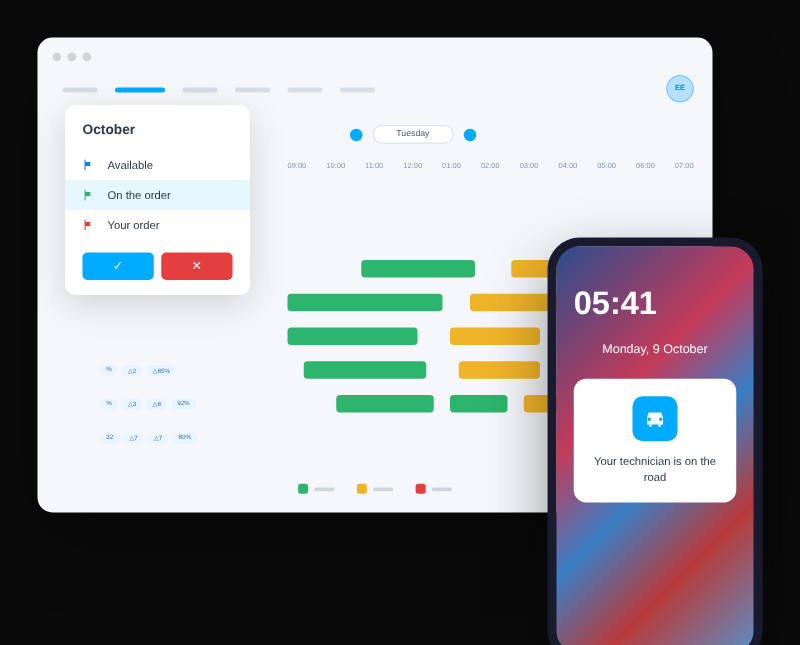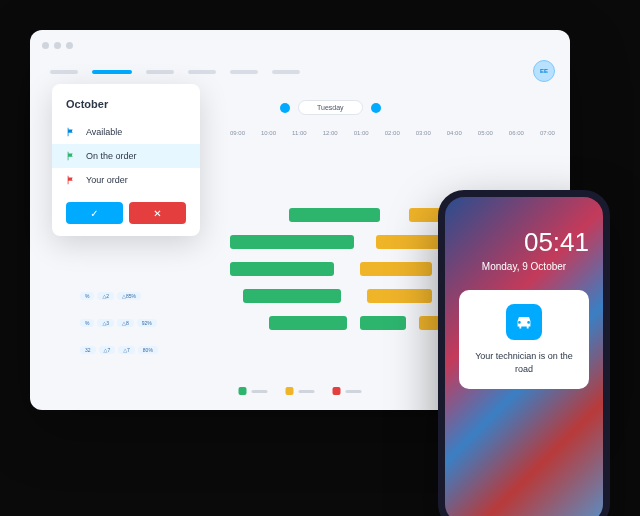--- a/index.html
+++ b/index.html
@@ -32,22 +32,22 @@
 .popup{position:absolute;left:52px;top:84px;width:148px;background:#fff;border-radius:8px;box-shadow:0 8px 30px rgba(0,0,0,.15);padding:14px 0 12px}
 .popup-title{font-size:11px;font-weight:600;color:#2d3748;padding:0 14px 10px}
 .popup-item{display:flex;align-items:center;gap:10px;padding:7px 14px;font-size:9px;color:#2d3748;cursor:pointer}
 .popup-item.selected{background:#e6f7ff}
 .flag{width:10px;height:10px;flex-shrink:0}
 .popup-actions{display:flex;gap:6px;padding:10px 14px 0}
 .btn{flex:1;height:22px;border-radius:4px;display:flex;align-items:center;justify-content:center;color:#fff;font-size:10px;cursor:pointer}
 .btn.confirm{background:#00aaff}
 .btn.cancel{background:#e53e3e}
 .phone{position:absolute;right:30px;top:190px;width:172px;height:340px;background:linear-gradient(135deg,#2a4d8f 0%,#c43a5a 35%,#3a7fc4 55%,#b83a3a 75%,#5a8fc4 100%);border-radius:26px;border:7px solid #1a1a2e;box-shadow:0 20px 50px rgba(0,0,0,.4);padding:30px 14px}
-.phone-time{color:#fff;font-size:26px;font-weight:400;text-align:right}
-.phone-date{color:#fff;font-size:10px;text-align:center;margin-top:3px}
+.phone-time{color:#fff;font-size:26px;font-weight:700;text-align:left}
+.phone-date{color:#fff;font-size:10px;text-align:center;margin-top:16px}
 .notif{background:#fff;border-radius:10px;margin-top:18px;padding:14px;text-align:center}
 .notif-icon{width:36px;height:36px;background:#00aaff;border-radius:8px;margin:0 auto 10px;display:flex;align-items:center;justify-content:center}
 .notif-text{font-size:9px;color:#2d3748;line-height:1.4}
 </style>
 </head>
 <body>
 
 <div class="window">
   <div class="window-dots">
     <div class="dot"></div>

